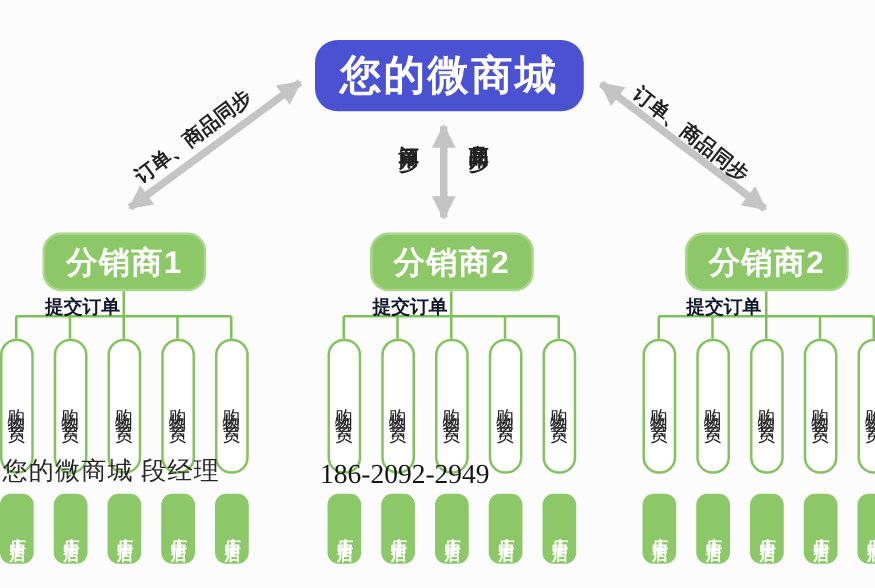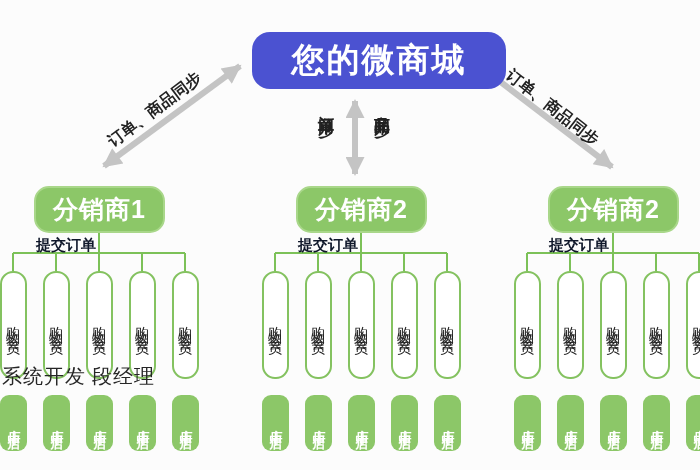--- a/index.html
+++ b/index.html
@@ -2,21 +2,21 @@
 <html><head>
 <meta charset="utf-8">
 <style>
   html,body{margin:0;padding:0;background:#fff;}
   .stage{
     position:relative;width:700px;height:470px;background:#fcfcfc;overflow:hidden;
     font-family:"Liberation Sans","DejaVu Sans",sans-serif;
   }
   .lines{position:absolute;left:0;top:0;}
   .root-box{
-    position:absolute;left:252px;top:32px;width:254px;height:57px;
+    position:absolute;left:252px;top:32px;width:215px;height:57px;
     background:#4b52d1;border-radius:18px;color:#fff;
     font-size:33px;font-weight:bold;letter-spacing:2px;
     display:flex;align-items:center;justify-content:center;
   }
   .dist{
     position:absolute;top:186px;width:131px;height:47px;box-sizing:border-box;
     background:#8cc768;border:2px solid #a9d78a;border-radius:15px;color:#fff;
     font-size:25px;font-weight:bold;letter-spacing:1px;
     display:flex;align-items:center;justify-content:center;
   }
@@ -178,15 +178,16 @@
   <div class="store" style="left:600px;">
       <span>店中店</span>
     </div>
   <div class="store" style="left:643px;">
       <span>店中店</span>
     </div>
   <div class="store" style="left:686px;">
       <span>店中店</span>
     </div>
 
-  <div class="wm-name">系统开发 段经理</div>
+  <div class="wm-name">您的微商城 段经理</div>
+  <div class="wm-phone">186-2092-2949</div>
 
 </div>
 
 </body></html>

